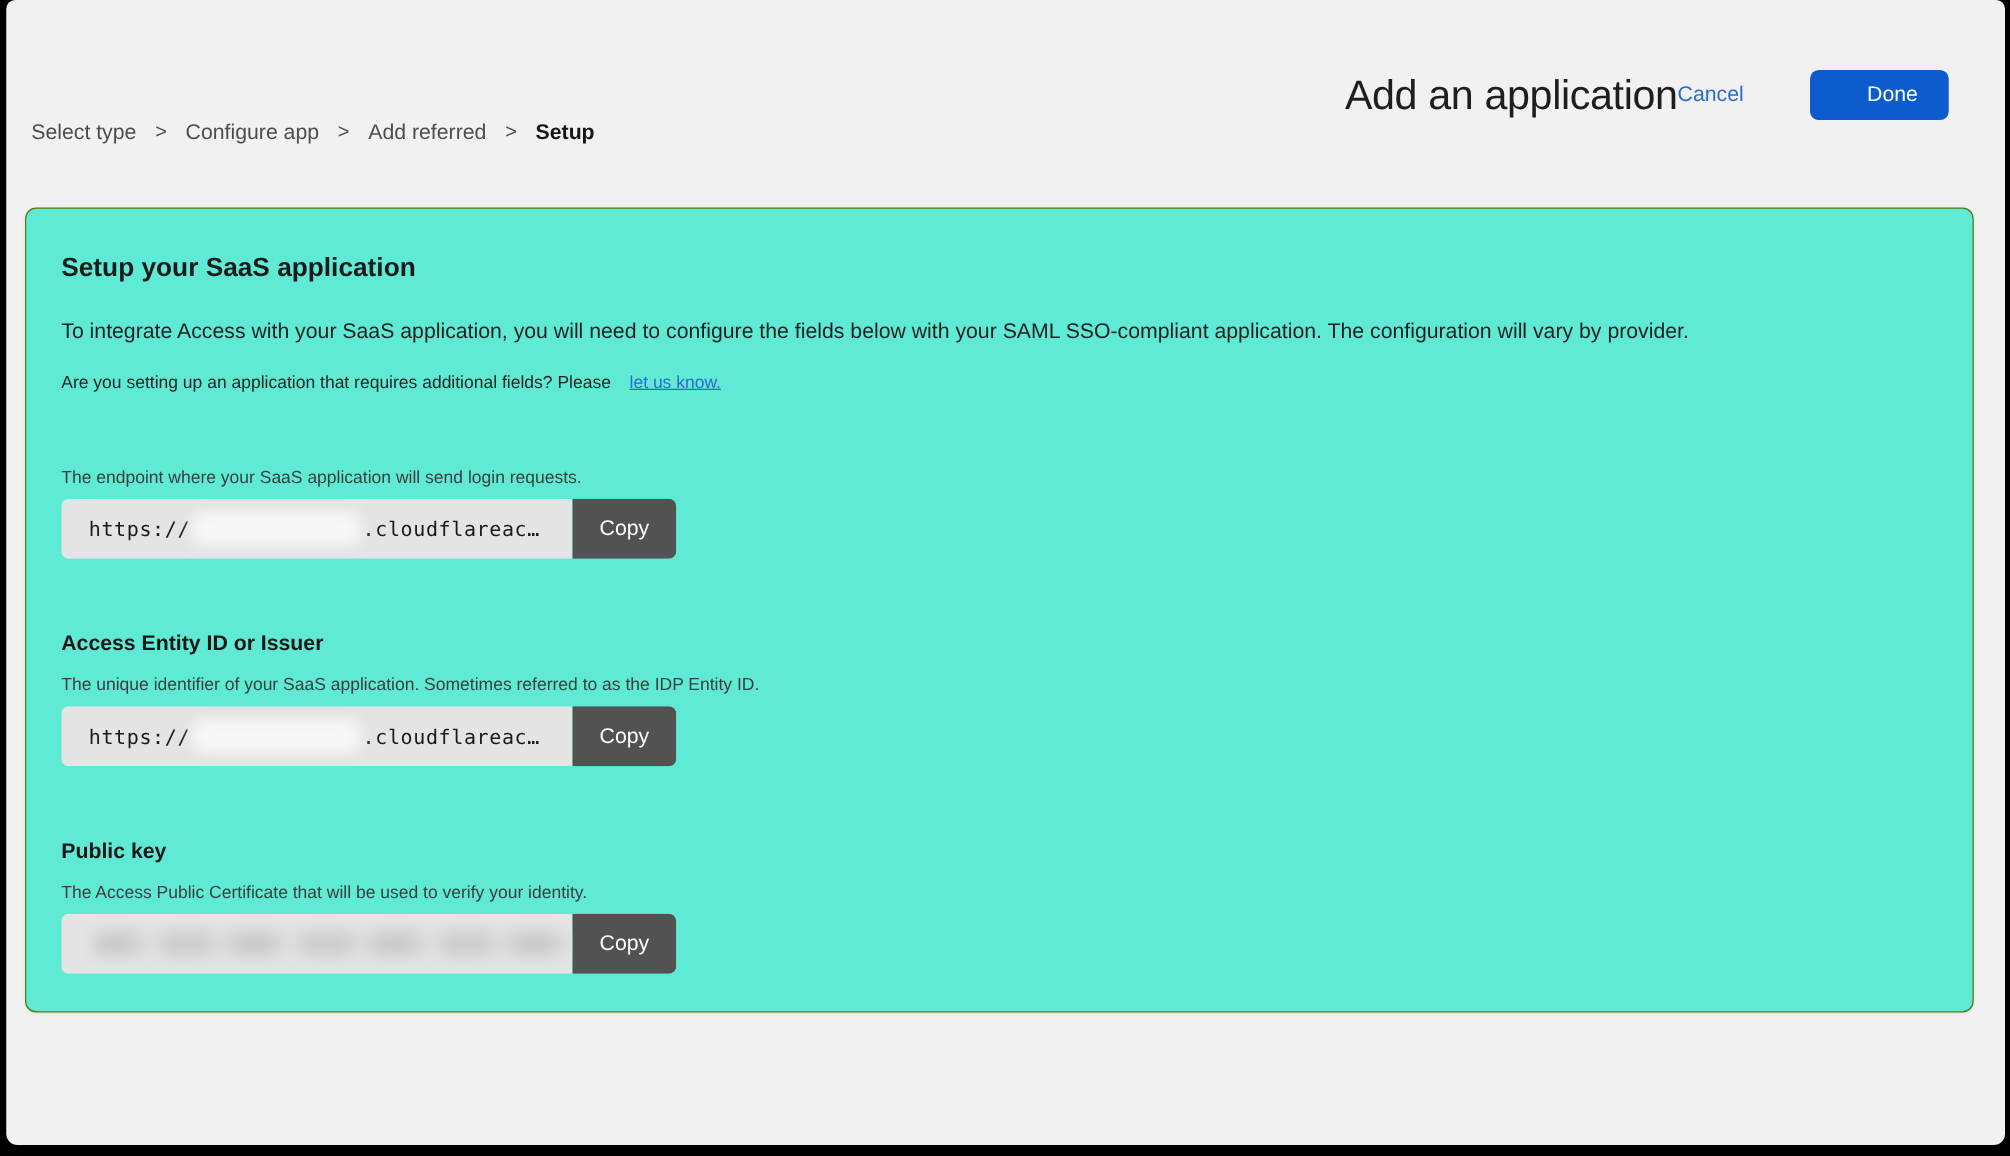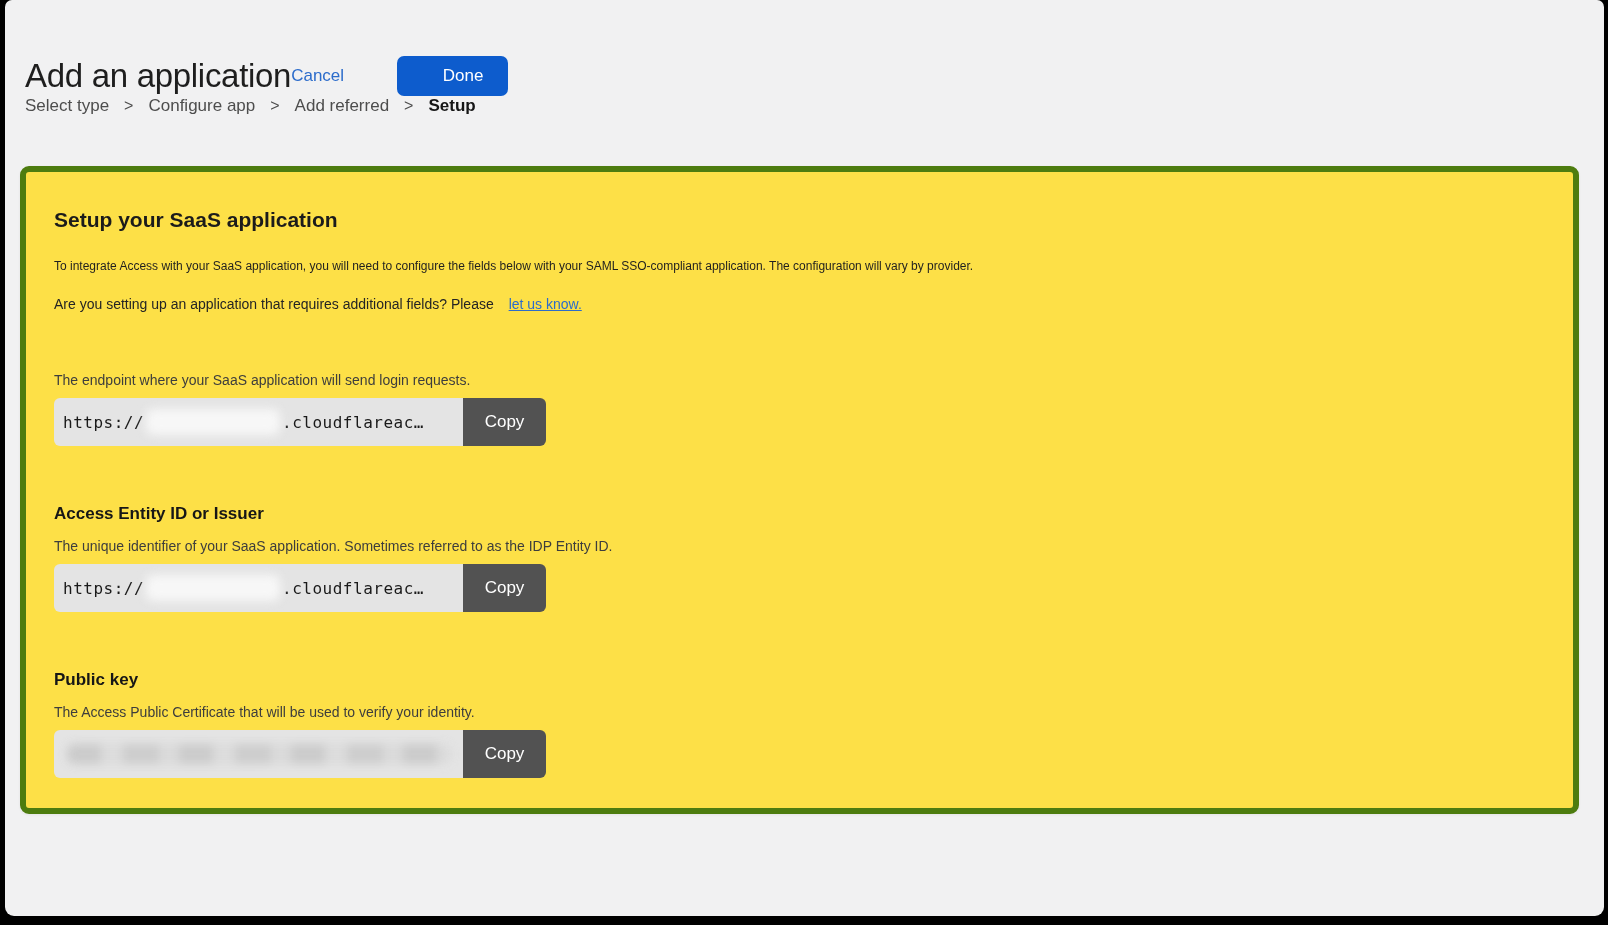--- a/index.html
+++ b/index.html
@@ -28,21 +28,21 @@
   .app{
     height:100%;
     padding:0 25px 0 15px;
   }
   
   .topbar{
     margin-top:56px;
     padding-left:5px;
     display:flex;
     align-items:center;
-    justify-content:flex-start;
+    justify-content:flex-end;
   }
   .page-title{
     font-size:33px;
     font-weight:400;
     letter-spacing:-0.3px;
     color:var(--text-dark);
   }
   .actions{
     display:flex;
     align-items:center;
@@ -83,34 +83,34 @@
     cursor:default;
   }
   .crumb-sep{
     margin:0 15px;
     color:var(--text-mid);
     font-size:16px;
   }
   
   .card{
     margin-top:50px;
-    background:#fde047;
-    border:6px solid #4d7c0f;
+    background:#5eead4;
+    border:1px solid #4d7c0f;
     border-radius:9px;
     box-shadow:0 1px 3px rgba(0,0,0,0.06);
     padding:36px 28px 30px 28px;
   }
   .card-heading{
     font-size:21px;
     font-weight:700;
     color:#1b1b1b;
   }
   .card-intro{
     margin-top:27px;
-    font-size:12px;
+    font-size:17px;
     color:#1f1f1f;
     line-height:1.25;
   }
   .card-note{
     margin-top:22px;
     font-size:14px;
     color:#242424;
   }
   .note-link{
     color:var(--link-blue);
@@ -137,21 +137,21 @@
     align-items:stretch;
     border-radius:6px;
     overflow:hidden;
     height:48px;
   }
   .code-box{
     width:409px;
     background:var(--code-gray);
     display:flex;
     align-items:center;
-    padding-left:9px;
+    padding-left:22px;
     white-space:nowrap;
     overflow:hidden;
   }
   .code-text{
     font-family:"DejaVu Sans Mono","Liberation Mono",monospace;
     font-size:16px;
     color:#1a1a1a;
     letter-spacing:0.5px;
   }
   .redacted{

